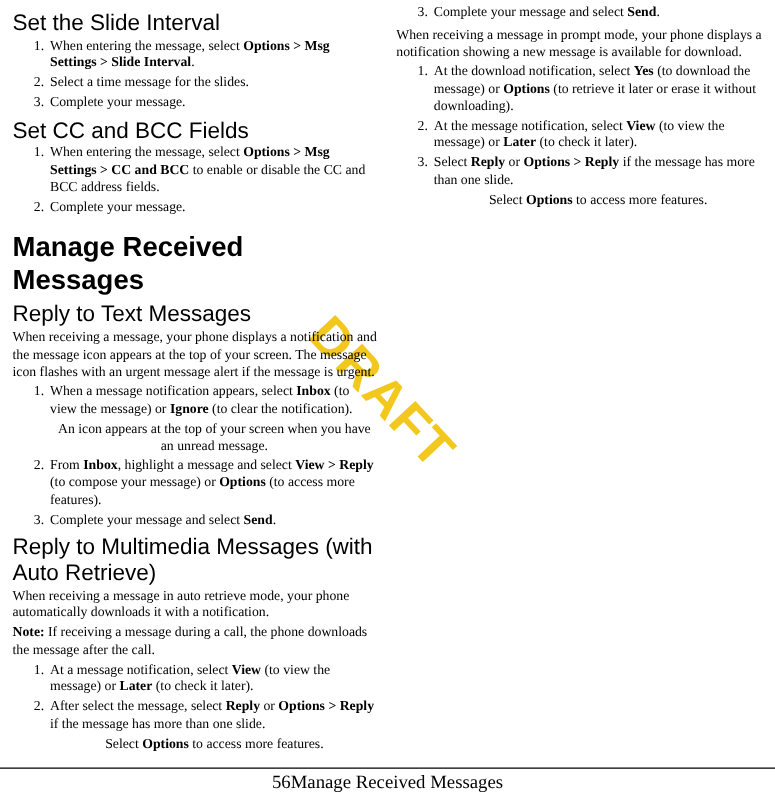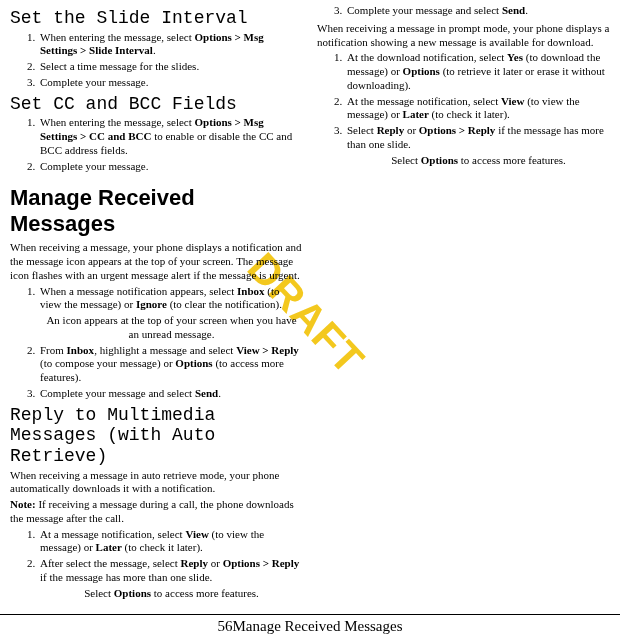--- a/index.html
+++ b/index.html
@@ -41,21 +41,21 @@
   .content { position: relative; z-index: 1; }
   h1 {
     font-family: Arial, Helvetica, sans-serif;
     font-weight: bold;
     font-size: 22px;
     margin-top: 12px;
     margin-bottom: 4px;
     break-inside: avoid;
   }
   h2 {
-    font-family: Liberation Mono, monospace;
+    font-family: Liberation Sans, sans-serif;
     font-weight: normal;
     font-size: 18px;
     margin-top: 4px;
     margin-bottom: 2px;
     break-inside: avoid;
     line-height: 1.15;
   }
   p, li {
     font-size: 11px;
     line-height: 1.25;
@@ -105,20 +105,21 @@
     <h2>Set CC and BCC Fields</h2>
     <ol>
       <li>
         <span>When entering the message, select </span><b>Options &gt; Msg Settings &gt; CC and BCC</b><span> to enable or disable the CC and BCC address fields.</span>
       </li>
       <li>Complete your message.</li>
     </ol>
 
     <h1>Manage Received Messages</h1>
 
+    <h2>Reply to Text Messages</h2>
     <p>When receiving a message, your phone displays a notification and the message icon appears at the top of your screen. The message icon flashes with an urgent message alert if the message is urgent.</p>
     <ol>
       <li>
         <span>When a message notification appears, select </span><b>Inbox</b><span> (to view the message) or </span><b>Ignore</b><span> (to clear the notification).</span>
         <span class="sub">An icon appears at the top of your screen when you have an unread message.</span>
       </li>
       <li>
         <span>From </span><b>Inbox</b><span>, highlight a message and select </span><b>View &gt; Reply</b><span> (to compose your message) or </span><b>Options</b><span> (to access more features).</span>
       </li>
       <li>

